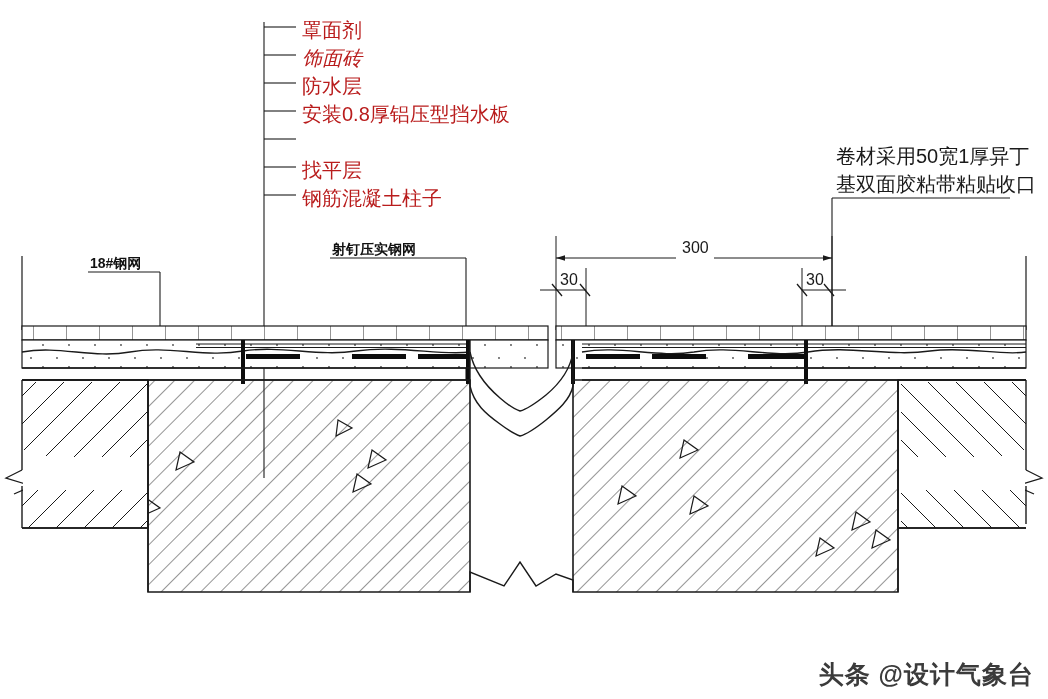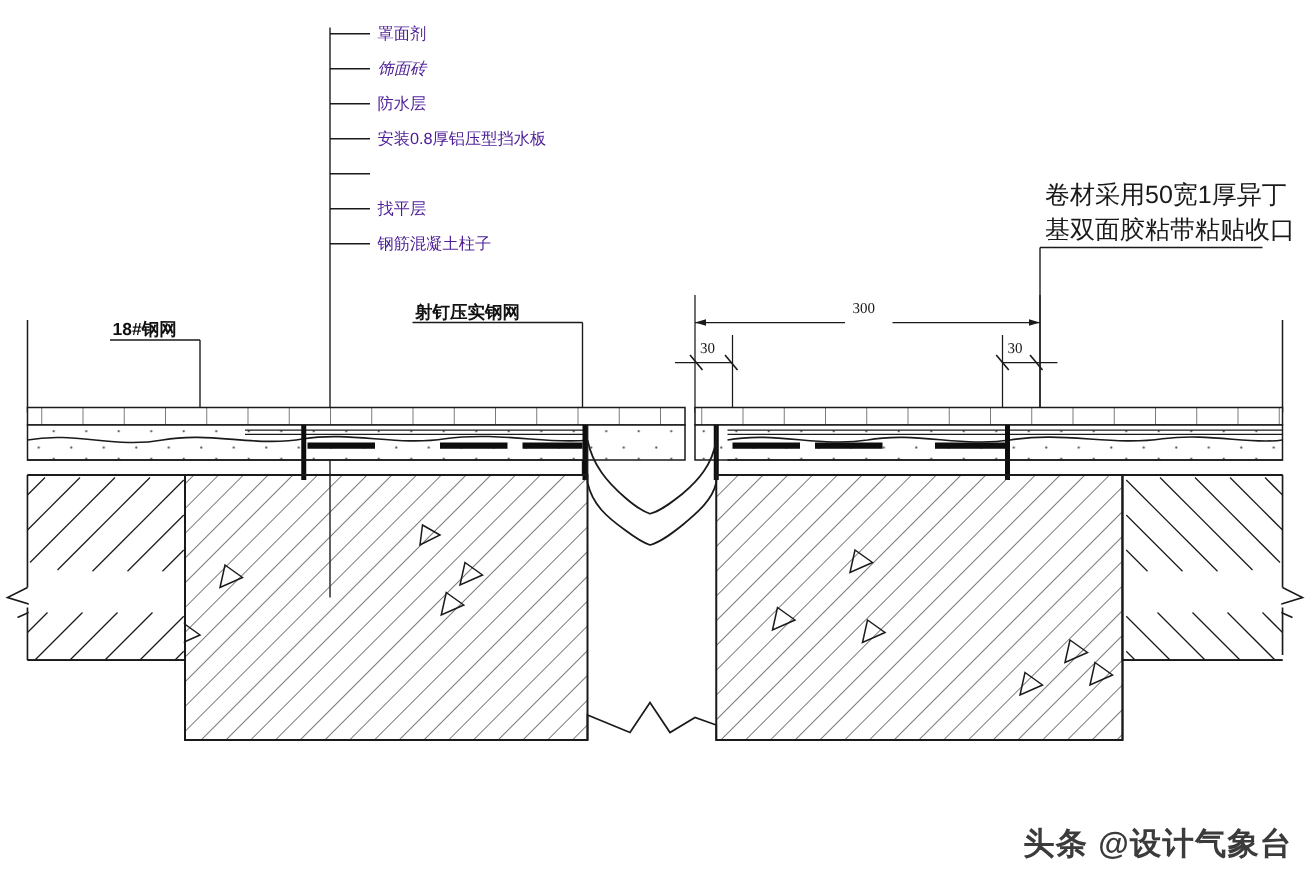--- a/index.html
+++ b/index.html
@@ -24,32 +24,32 @@
   svg.diagram {
     position: absolute;
     left: 0;
     top: 0;
     width: 1048px;
     height: 699px;
   }
   .lbl {
     position: absolute;
     white-space: nowrap;
-    color: #4c1d95;
-    font-size: 13px;
+    color: #b91c1c;
+    font-size: 20px;
     font-family: "Liberation Sans", sans-serif;
     letter-spacing: 0px;
     line-height: 1;
   }
   .dim-lbl {
     position: absolute;
     white-space: nowrap;
     color: #1a1a1a;
-    font-size: 12px;
-    font-family: Liberation Serif, serif;
+    font-size: 16px;
+    font-family: Liberation Sans, sans-serif;
     line-height: 1;
   }
   .bold-lbl {
     position: absolute;
     white-space: nowrap;
     color: #111111;
     font-size: 14px;
     font-weight: bold;
     font-family: "Liberation Sans", sans-serif;
     line-height: 1;

